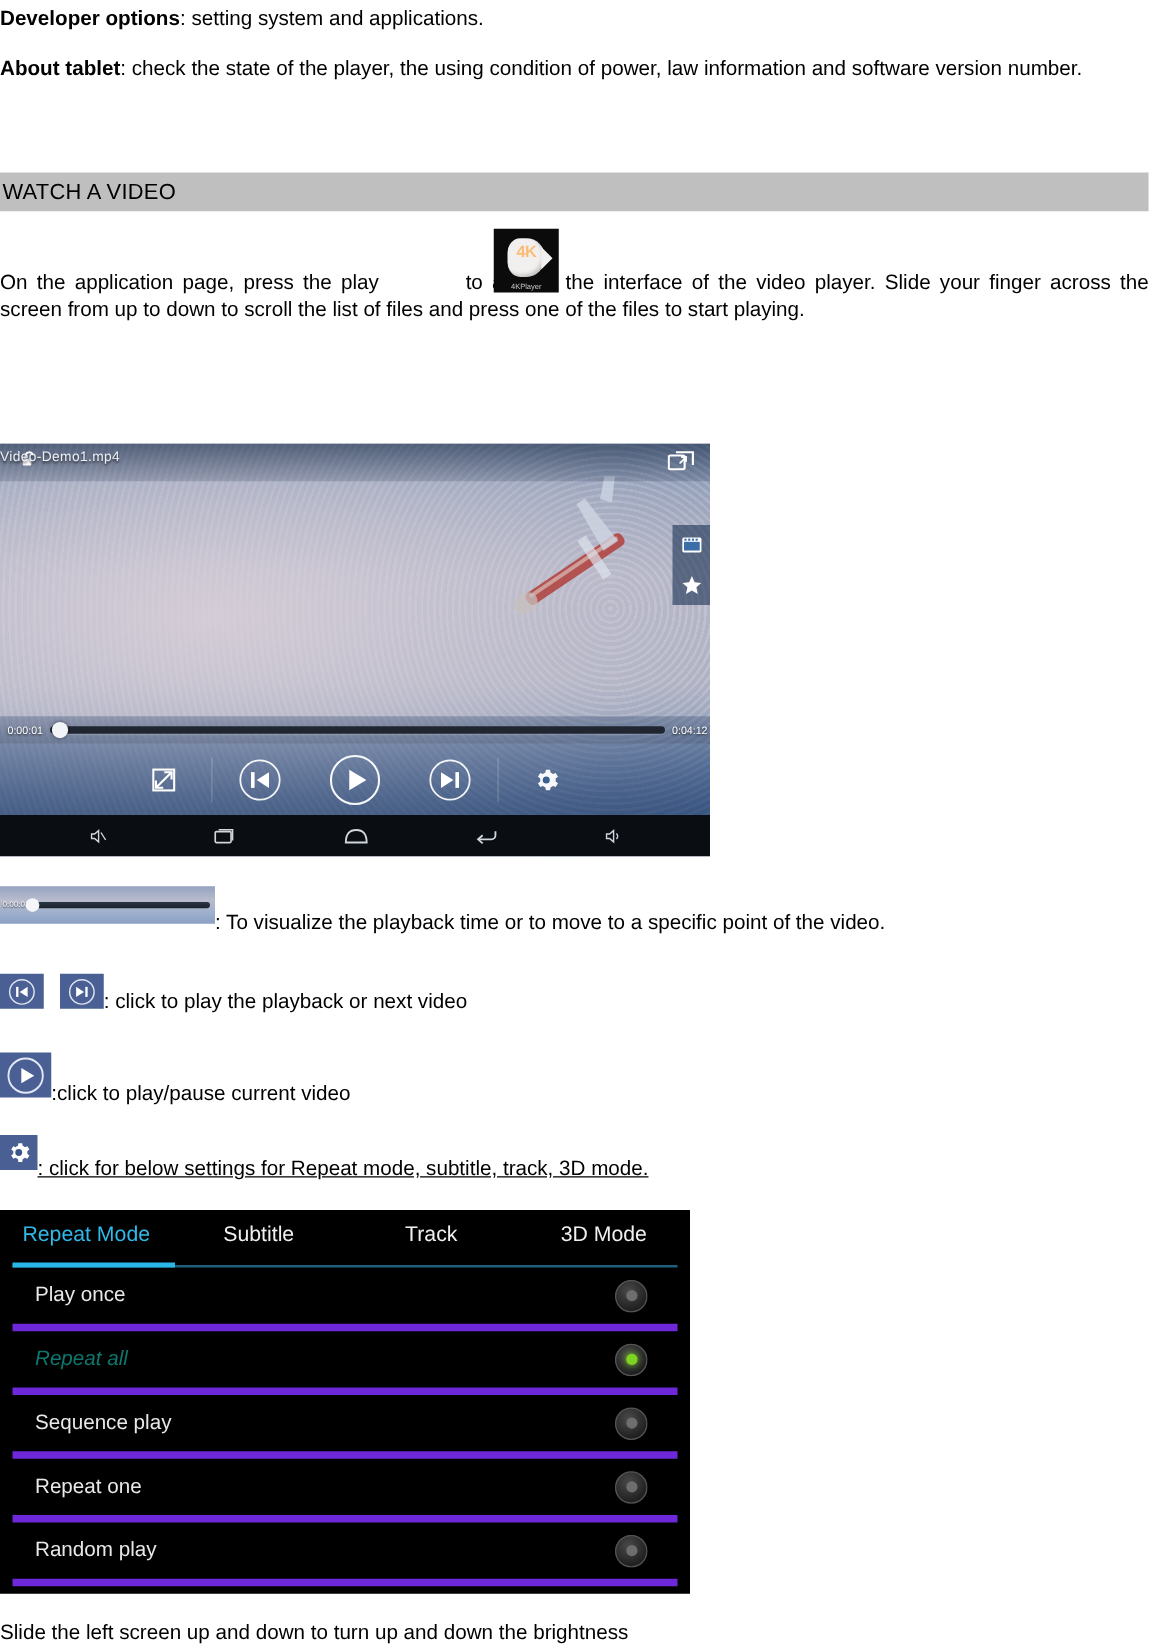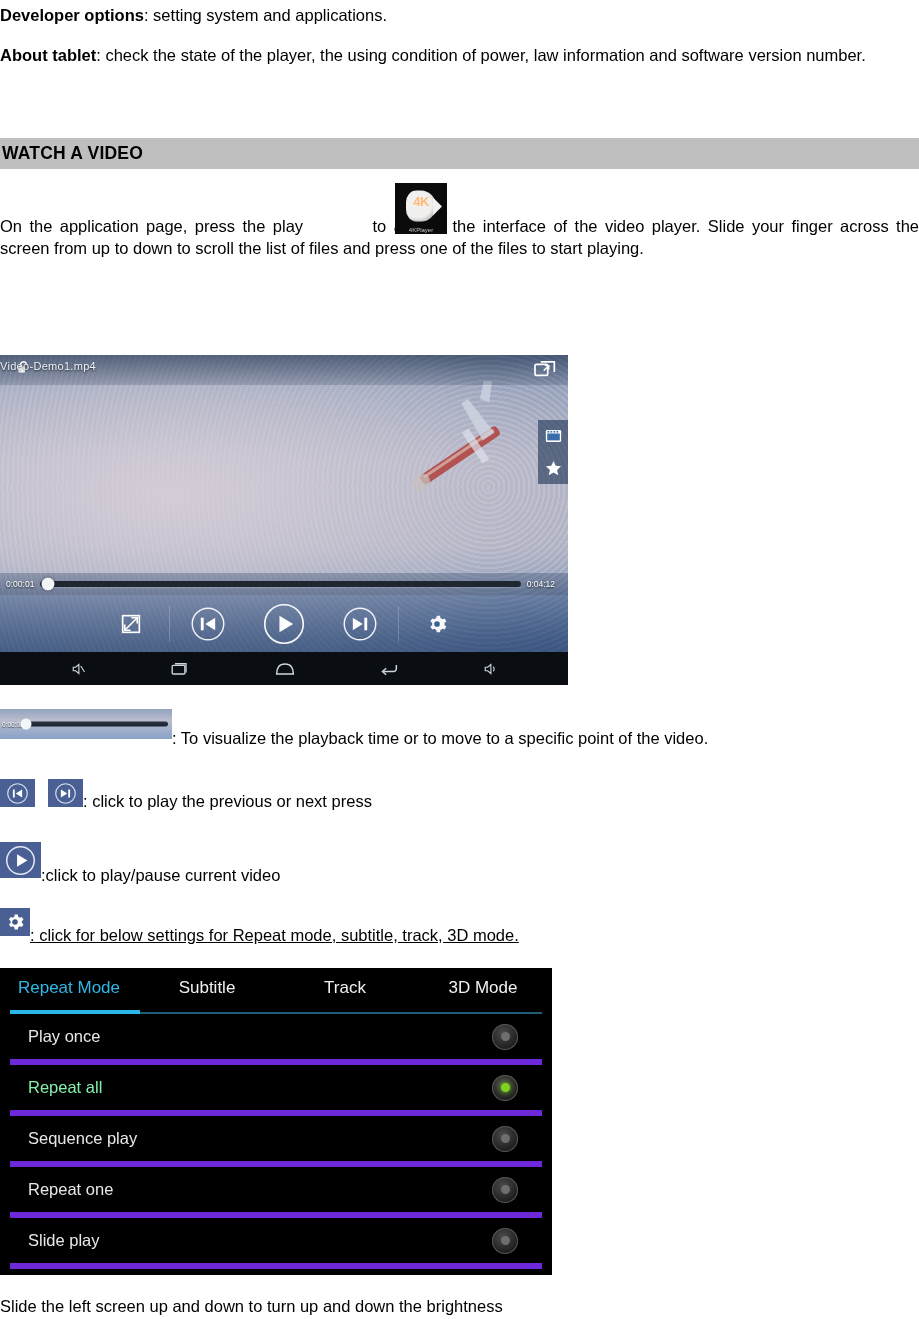--- a/index.html
+++ b/index.html
@@ -35,21 +35,21 @@
   .section-band {
     position: absolute;
     left: 0;
     width: 919px;
     background: #bfbfbf;
     display: flex;
     align-items: center;
   }
   .section-band span {
     font-size: 17.5px;
-    font-weight: bold;
+    font-weight: normal;
     letter-spacing: .2px;
     padding-left: 2px;
   }
 
   
   .icon4k {
     position: absolute;
     background: #0b0b0b;
     overflow: hidden;
   }
@@ -167,21 +167,21 @@
     align-items: center;
     background: linear-gradient(180deg, rgba(30,54,92,.28), rgba(30,54,92,.45));
   }
   .progrow .t {
     color: #fff;
     font-size: 8.5px;
     text-shadow: 0 1px 2px rgba(0,0,0,.8);
     white-space: nowrap;
   }
   .progrow .t.left { margin-left: 6px; }
-  .progrow .t.right { margin-right: 13px; }
+  .progrow .t.right { margin-right: 2px; }
   .track {
     position: relative;
     flex: 1;
     height: 6px;
     margin: 0 6px;
     background: #20262f;
     border-radius: 3px;
     box-shadow: 0 1px 1px rgba(255,255,255,.18);
   }
   .knob {
@@ -320,21 +320,21 @@
     display: flex;
     align-items: center;
     border-bottom: 6px solid #6d28d9;
     margin: 0 10px;
   }
   .settings .row .lbl {
     font-size: 16.5px;
     color: #e8e8e8;
     padding-left: 18px;
   }
-  .settings .row.sel .lbl { color: #86efac; }
+  .settings .row.sel .lbl { color: #0f766e; font-style: italic; }
   .settings .radio {
     position: absolute;
     right: 24px;
     width: 26px; height: 26px;
     border-radius: 50%;
     background: radial-gradient(circle at 42% 34%, #4a4a4a, #232323 62%, #111 100%);
     box-shadow: inset 0 0 0 1px #555;
     display: flex;
     align-items: center;
     justify-content: center;
@@ -507,21 +507,21 @@
       <path d="M28 13 L28 27 L17 20 Z" fill="#fff"></path>
     </svg>
   </div>
   <div class="mini-btn" style="left:48px; top:779px; width:35px; height:28px;">
     <svg width="23" height="23" viewBox="0 0 40 40">
       <circle cx="20" cy="20" r="17" fill="none" stroke="#dfe6f2" stroke-width="2"></circle>
       <path d="M12 13 L12 27 L23 20 Z" fill="#fff"></path>
       <rect x="24.8" y="13" width="3.2" height="14" fill="#fff"></rect>
     </svg>
   </div>
-  <div class="capline" style="left:83px; top:790px;">: click to play the previous or next press</div>
+  <div class="capline" style="left:83px; top:790px;">: click to play the playback or next video</div>
 
   <div class="mini-btn" style="left:0px; top:842px; width:41px; height:36px;">
     <svg width="33" height="33" viewBox="0 0 48 48">
       <circle cx="24" cy="24" r="20" fill="none" stroke="#e2e8f4" stroke-width="2.2"></circle>
       <path d="M19 15 L34 24 L19 33 Z" fill="#fff"></path>
     </svg>
   </div>
   <div class="capline" style="left:41px; top:864px;">:click to play/pause current video</div>
 
   <div class="mini-btn" style="left:0px; top:908px; width:30px; height:28px;">
@@ -562,21 +562,21 @@
           <i></i>
         </div>
     </div>
     <div class="row">
       <div class="lbl">Repeat one</div>
       <div class="radio">
           <i></i>
         </div>
     </div>
     <div class="row">
-      <div class="lbl">Slide play</div>
+      <div class="lbl">Random play</div>
       <div class="radio">
           <i></i>
         </div>
     </div>
   </div>
 
   <div class="para" style="left:0px; top:1295px; width:919px;">Slide the left screen up and down to turn up and down the brightness</div>
 
 </div>
 

